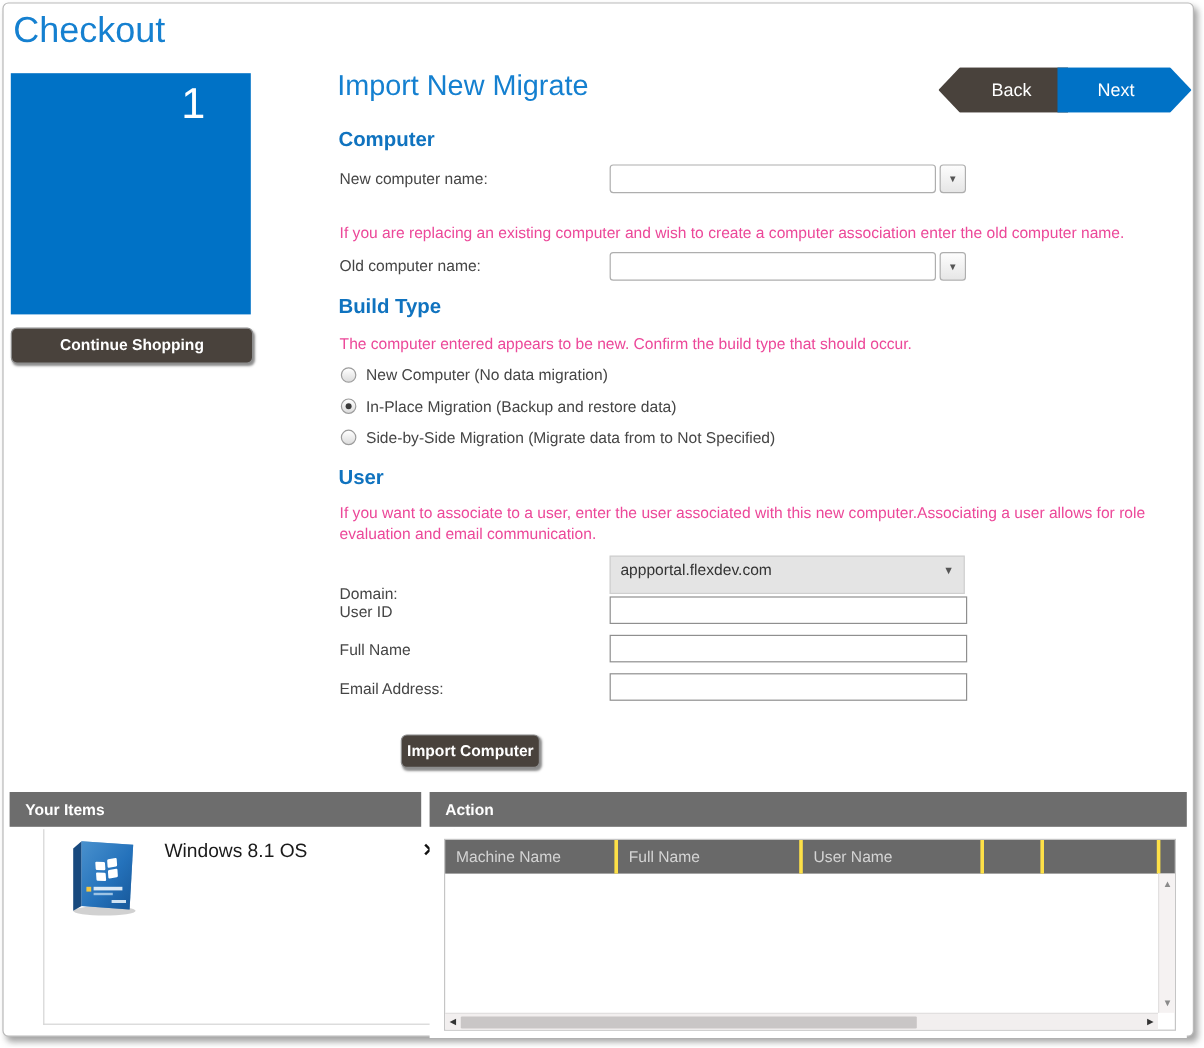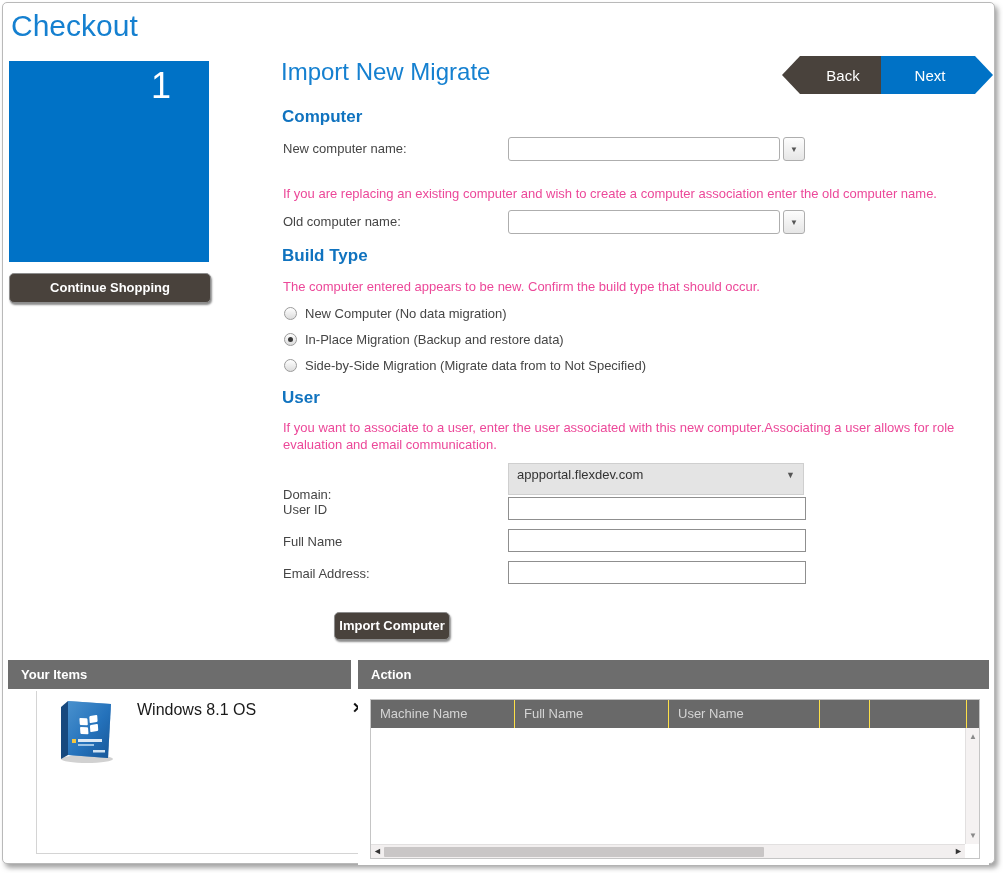--- a/index.html
+++ b/index.html
@@ -64,21 +64,21 @@
   .items-panel { position:absolute; left:5px; top:688px; width:343px; height:163px; background:#fff;
                  border:1px solid #d4d4d4; border-top:none;margin-left:28px; }
   .item-name { position:absolute; left:100px; top:10px; font-size:16px; color:#1a1a1a; }
   .item-remove { position:absolute; left:315px; top:8px; font-size:15px; font-weight:bold; color:#111; cursor:pointer; }
   .boximg { position:absolute; left:16px; top:4px; }
 
   .action-panel { position:absolute; left:355px; top:688px; width:631px; height:174px; background:#fff; }
   .grid { position:absolute; left:12px; top:8px; width:610px; height:160px; border:1px solid #c5c5c5; background:#fff; }
   .grid-header { display:flex; height:28px; background:#696969; }
   .grid-header .cell { color:#d4d4d4; font-size:13px; line-height:28px; padding-left:9px;
-                       border-right:1px solid #fde047; overflow:hidden; white-space:nowrap; }
+                       border-right:3px solid #fde047; overflow:hidden; white-space:nowrap; }
   .c0{width:144px;} .c1{width:154px;} .c2{width:151px;} .c3{width:50px;} .c4{width:97px;} .c5{width:12px; border-right:none !important;}
   .vscroll { position:absolute; right:0; top:28px; bottom:14px; width:14px; background:#f5f2f2;
              border-left:1px solid #e2e0e0; }
   .vscroll .up { position:absolute; top:4px; left:0; width:14px; text-align:center; font-size:8px; color:#8a8a8a; cursor:pointer; }
   .vscroll .down { position:absolute; bottom:4px; left:0; width:14px; text-align:center; font-size:8px; color:#8a8a8a; cursor:pointer; }
   .hscroll { position:absolute; left:0; bottom:0; height:14px; right:14px; background:#f2efef;
              border-top:1px solid #e2e0e0; }
   .hscroll .left { position:absolute; left:2px; top:0; font-size:9px; color:#333; line-height:13px; cursor:pointer; }
   .hscroll .right { position:absolute; right:2px; top:0; font-size:9px; color:#333; line-height:13px; cursor:pointer; }
   .hscroll .thumb { position:absolute; left:13px; top:2px; width:380px; height:10px; background:#c9c6c6;

